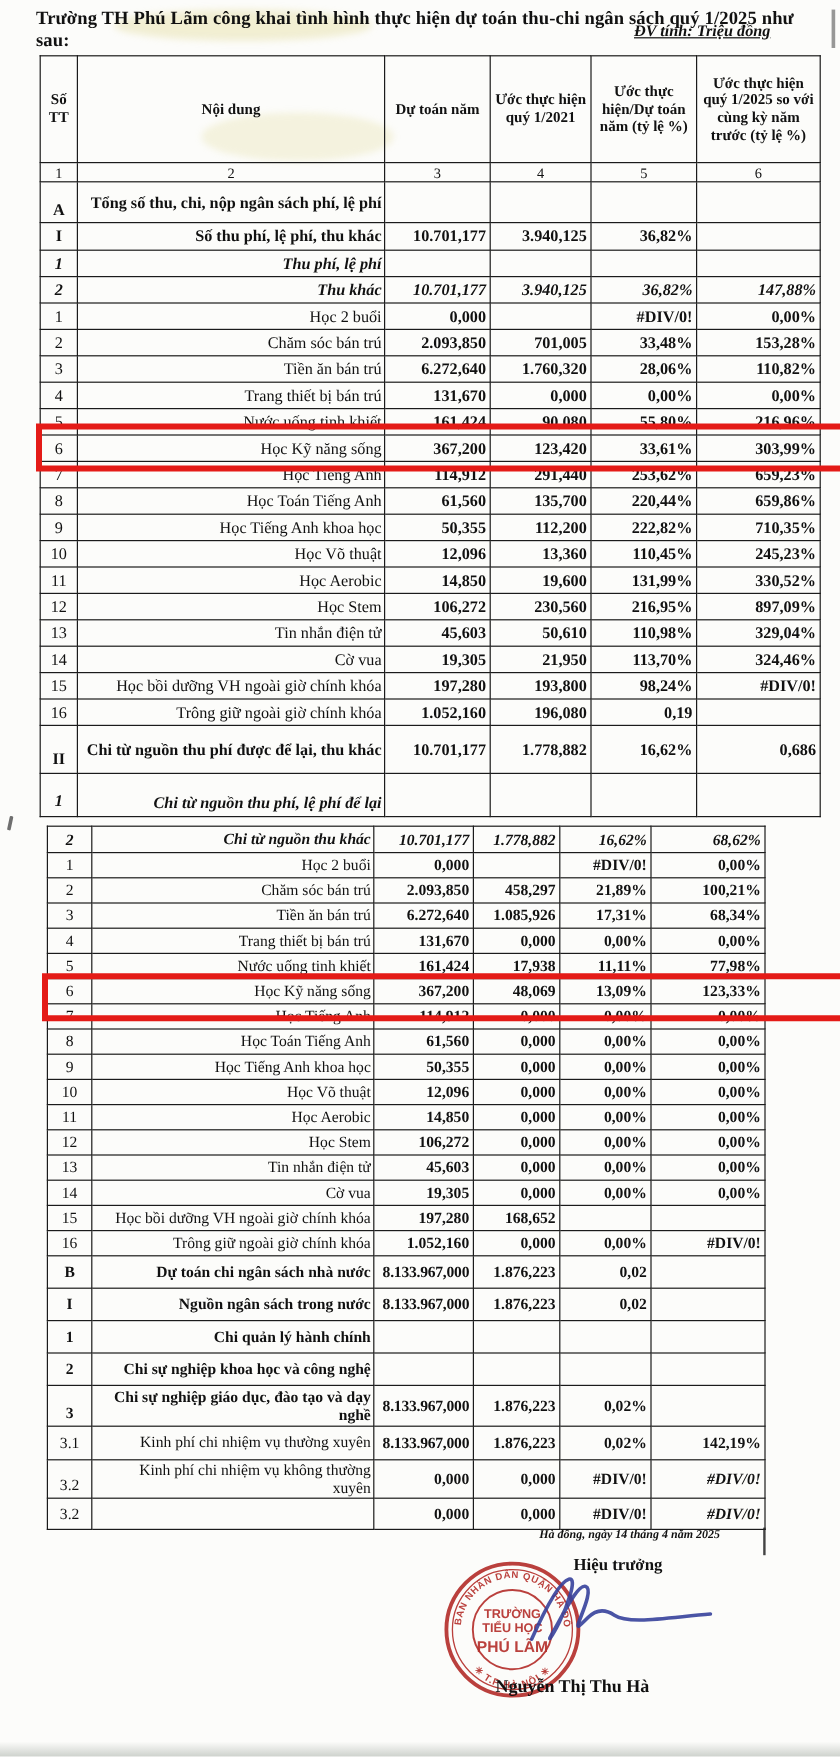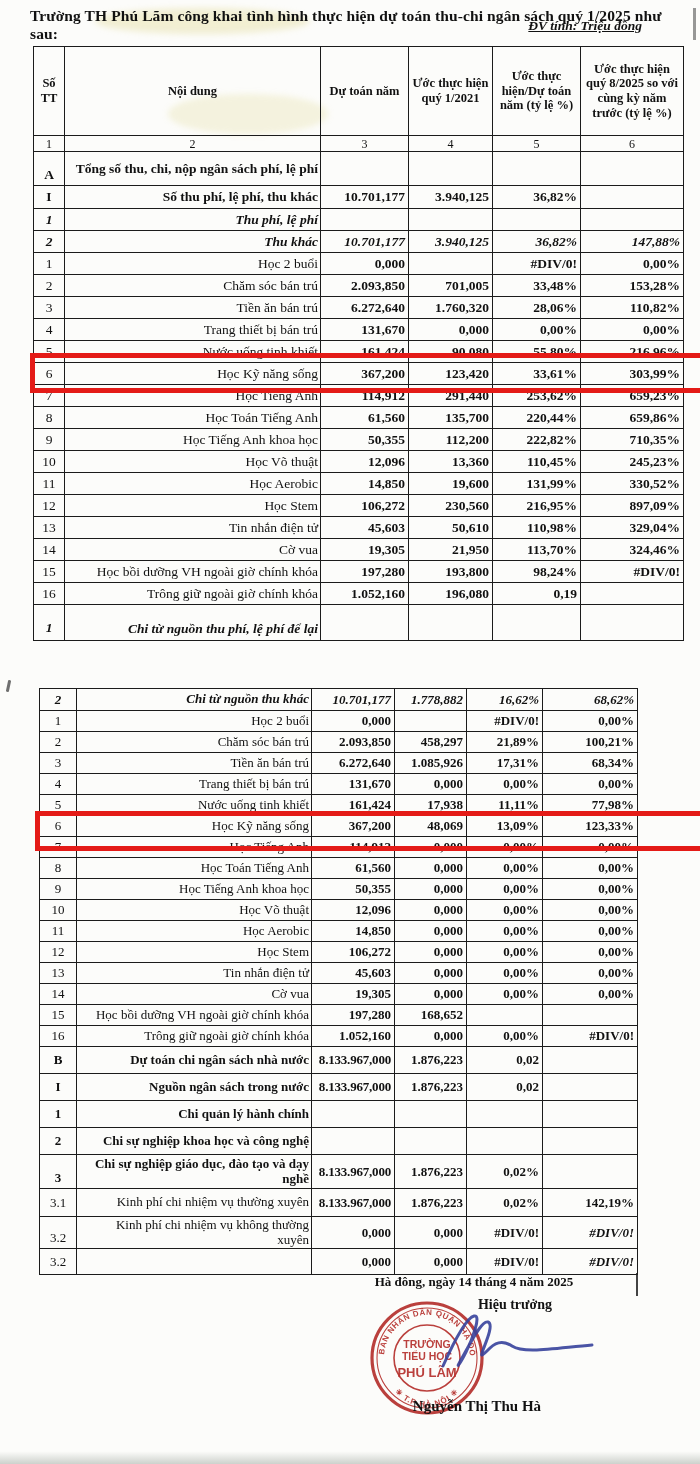--- a/index.html
+++ b/index.html
@@ -58,22 +58,22 @@
   #t2 tr.plain-b { height:26px !important; }
   tr.small-num td:nth-child(3) { font-size:10.5px; letter-spacing:-.2px; }
   tr.div0i td:last-child { font-style:italic; }
   .hl-box {
     position:absolute; border:5px solid var(--highlight,#e41b17);
     background:transparent; pointer-events:none;
   }
   #hl1 { left:30px; top:353px; width:670px; height:30px; border-right-width:4px; }
   #hl2 { left:35px; top:811px; width:665px; height:30px; border-right-width:4px; }
   .date-line {
-    position:absolute; left:348px; top:1274px; width:252px; text-align:center;
-    font-size:13px; font-weight:bold; 
+    position:absolute; left:348px; top:1274px; width:252px; text-align:right;
+    font-size:10px; font-weight:bold; font-style:italic;
   }
   .role-label {
     position:absolute; left:418px; top:1297px; width:134px; text-align:right;
     font-size:14px; font-weight:bold;
   }
   .signer-name {
     position:absolute; left:392px; top:1398px; width:170px; text-align:center;
     font-size:15px; font-weight:bold; z-index:5;
   }
   .border-stub { position:absolute; left:636px; top:1273px; width:2px; height:23px; background:#222; opacity:.85; }
@@ -110,21 +110,21 @@
         <col style="width:88px">
         <col style="width:103px">
     </colgroup>
     <thead>
       <tr>
         <th>Số TT</th>
         <th>Nội dung</th>
         <th>Dự toán năm</th>
         <th>Ước thực hiện quý 1/2021</th>
         <th>Ước thực hiện/Dự toán năm (tỷ lệ %)</th>
-        <th>Ước thực hiện quý 8/2025 so với cùng kỳ năm trước (tỷ lệ %)</th>
+        <th>Ước thực hiện quý 1/2025 so với cùng kỳ năm trước (tỷ lệ %)</th>
       </tr>
       <tr class="numrow">
         <td>1</td>
         <td>2</td>
         <td>3</td>
         <td>4</td>
         <td>5</td>
         <td>6</td>
       </tr>
     </thead>
@@ -281,20 +281,28 @@
           <td class="num">98,24%</td>
           <td class="num">#DIV/0!</td>
         </tr>
         <tr class="item">
           <td class="no">16</td>
           <td class="lbl">Trông giữ ngoài giờ chính khóa</td>
           <td class="num">1.052,160</td>
           <td class="num">196,080</td>
           <td class="num">0,19</td>
           <td class="num"></td>
+        </tr>
+        <tr class="total-wrap">
+          <td class="no">II</td>
+          <td class="lbl">Chi từ nguồn thu phí được để lại, thu khác</td>
+          <td class="num">10.701,177</td>
+          <td class="num">1.778,882</td>
+          <td class="num">16,62%</td>
+          <td class="num">0,686</td>
         </tr>
         <tr class="subtotal-tall">
           <td class="no">1</td>
           <td class="lbl">Chi từ nguồn thu phí, lệ phí để lại</td>
           <td class="num"></td>
           <td class="num"></td>
           <td class="num"></td>
           <td class="num"></td>
         </tr>
       </tbody>

